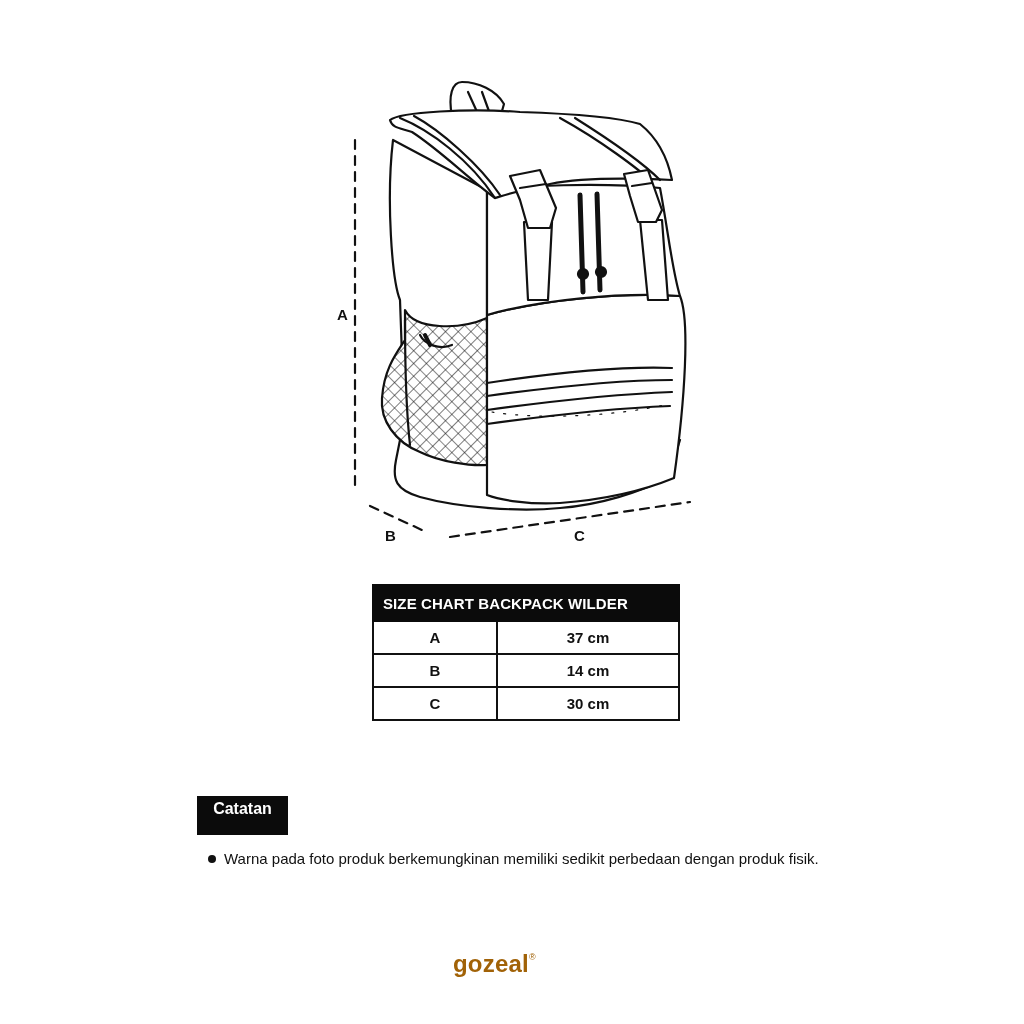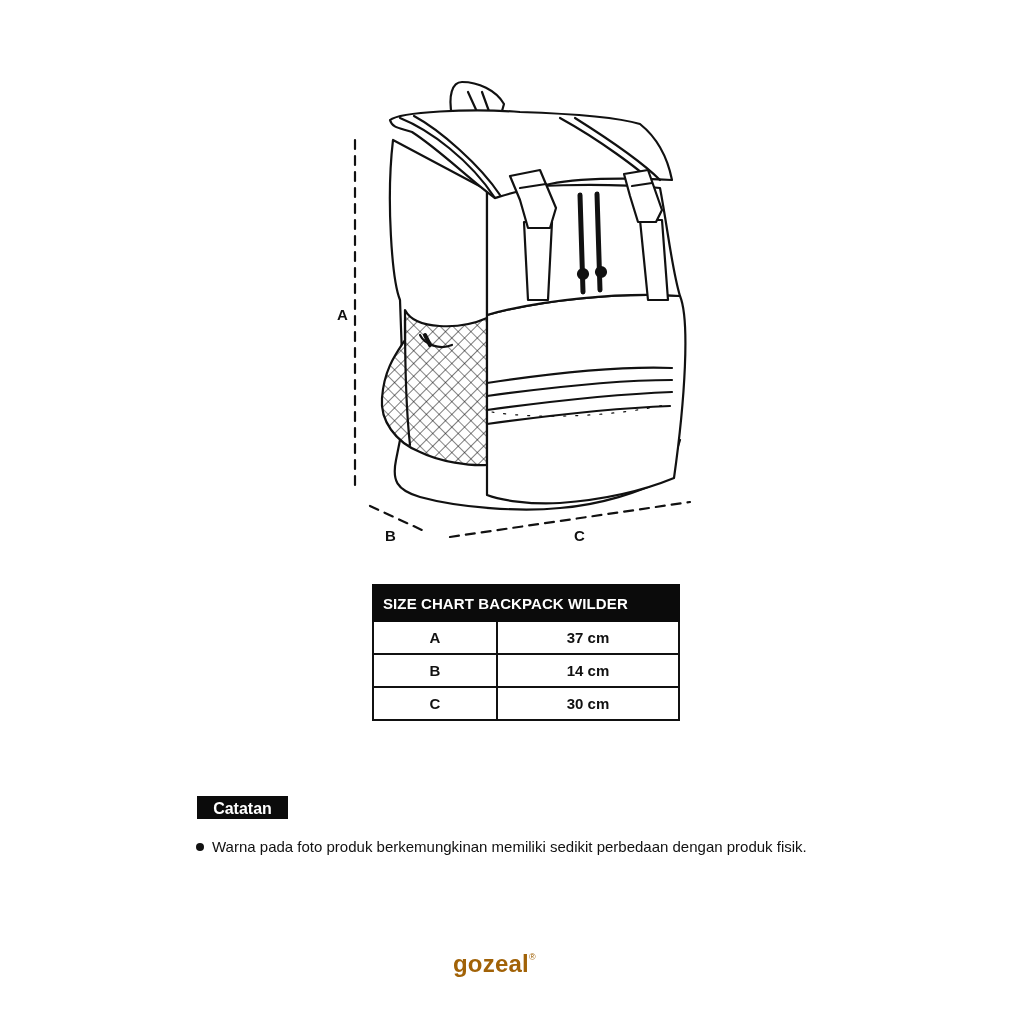--- a/index.html
+++ b/index.html
@@ -3,22 +3,22 @@
 <meta charset="utf-8">
 <style>
   html, body { margin:0; padding:0; background:#ffffff; }
   body { width:1024px; height:1024px; position:relative; overflow:hidden; font-family:"Liberation Sans", sans-serif; color:#111; }
   .illus { position:absolute; left:0; top:0; width:1024px; height:560px; }
   .dim-label { position:absolute; font-weight:bold; font-size:15px; color:#111; }
   .size-table { position:absolute; left:364px; top:584px; width:308px; border-collapse:collapse;margin-left:8px; }
   .size-table th { background:#0b0b0b; color:#fff; text-align:left; font-size:15px; font-weight:bold; padding:0 0 0 9px; height:34px; letter-spacing:0.1px; border:2px solid #0b0b0b; }
   .size-table td { border:2px solid #111; height:31px; text-align:center; font-size:15px; font-weight:bold; padding:0; }
   .size-table td.k { width:122px; }
-  .notes-title { position:absolute; left:197px; top:796px; width:91px; height:23px; background:#0b0b0b; color:#fff; font-weight:bold; font-size:16px; line-height:25px; text-align:center; }
-  .notes { position:absolute; left:196px; top:833px; list-style:none; margin:0; padding:0; }
+  .notes-title { position:absolute; left:197px; top:796px; width:91px; height:39px; background:#0b0b0b; color:#fff; font-weight:bold; font-size:16px; line-height:25px; text-align:center; }
+  .notes { position:absolute; left:196px; top:833px; list-style:none; margin:12px; padding:0; }
   .notes li { position:relative; padding-left:16px; font-size:15px; line-height:27px; color:#111; }
   .notes li .dot { position:absolute; left:0; top:10px; width:8px; height:8px; border-radius:50%; background:#111; }
   .logo { position:absolute; left:453px; top:950px; font-size:24px; font-weight:bold; letter-spacing:0.2px; color:#a16207; }
   .logo sup { font-size:9px; vertical-align:top; position:relative; top:2px; font-weight:normal; }
 </style>
 </head>
 <body>
 
 <svg class="illus" viewBox="0 0 1024 560" xmlns="http://www.w3.org/2000/svg">
   <defs>

